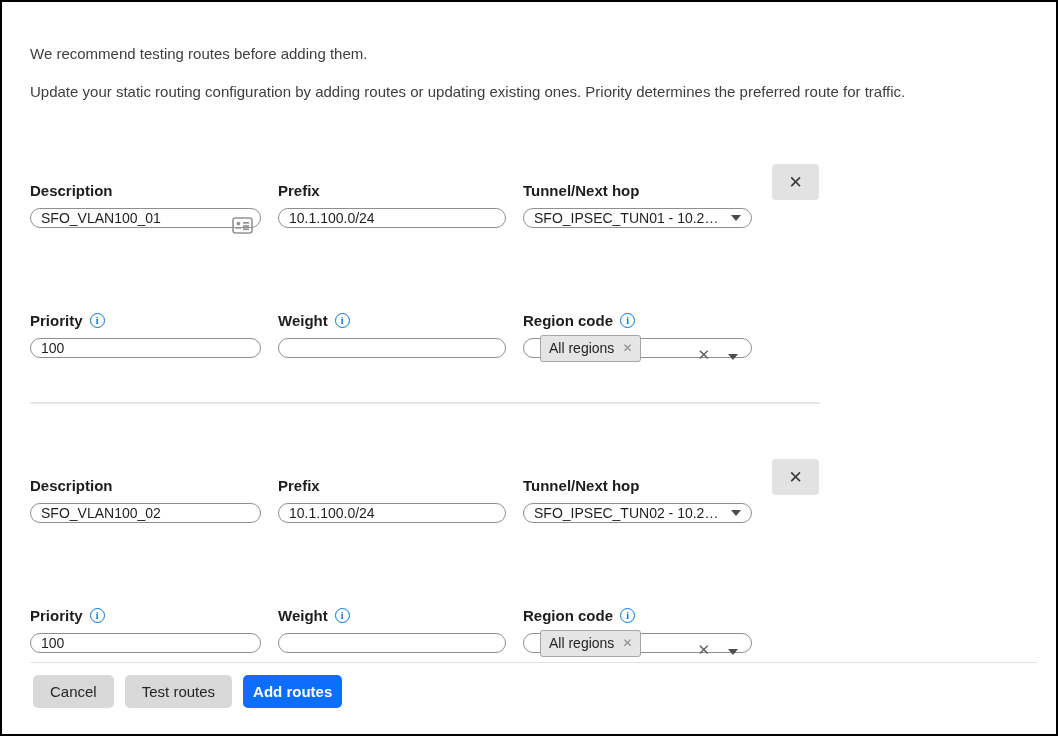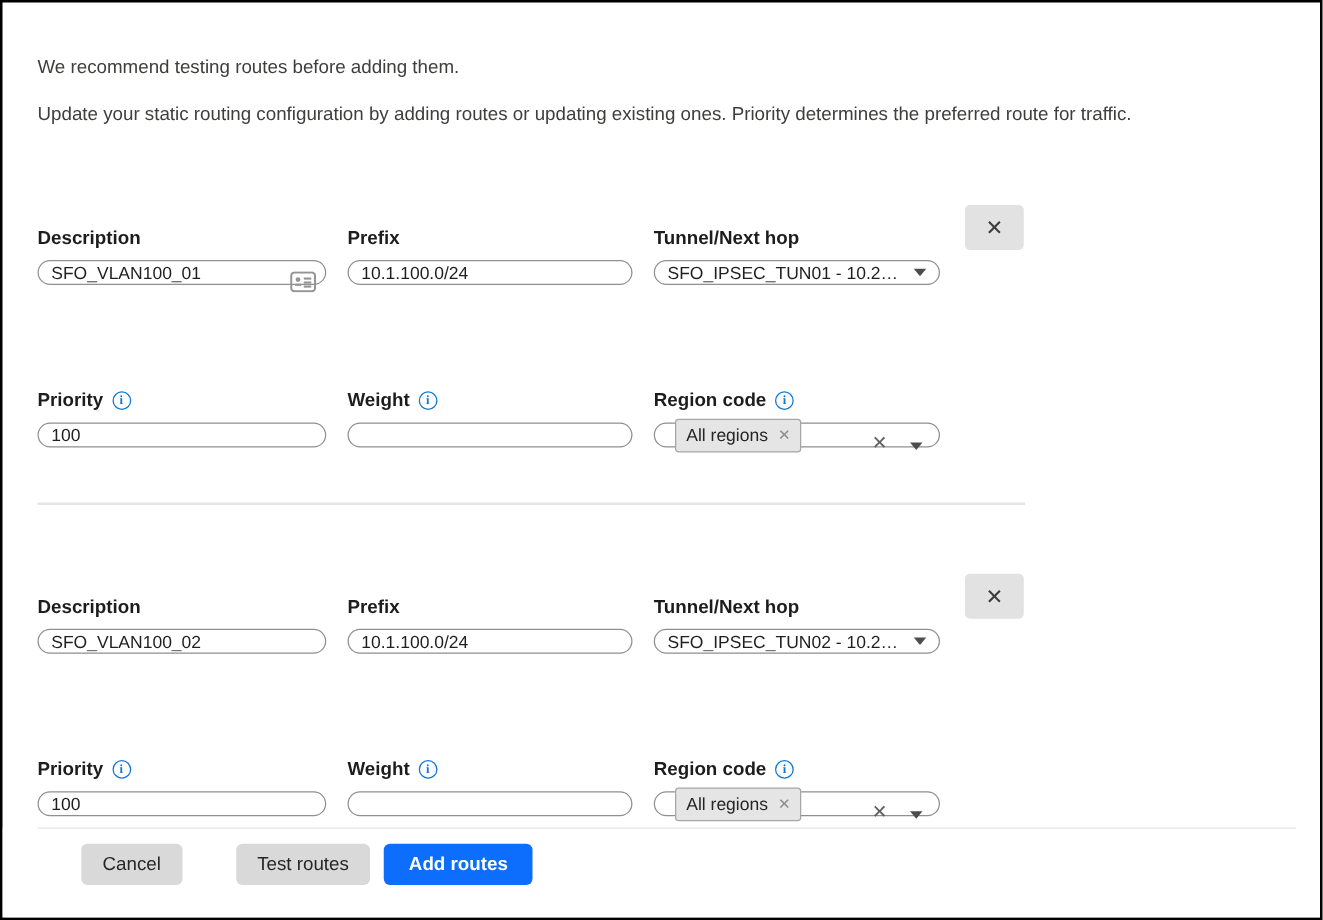--- a/index.html
+++ b/index.html
@@ -126,22 +126,22 @@
     border: none; border-top: 1px solid #e3e3e3;
     margin: 0 19px 0 28px;
   }
   .footer-buttons { display: flex; gap: 11px; margin: 12px 0 0 31px; }
   .btn {
     height: 33px; border: none; border-radius: 5px;
     font-family: "Liberation Sans", sans-serif;
     font-size: 15px; cursor: pointer;
     display: inline-flex; align-items: center; justify-content: center;
   }
-  .btn-gray { background: #d9d9d9; color: #262626; padding: 16px 17px; margin-left: 32px; }
-  .btn-primary { background: #0d6efd; color: #ffffff; font-weight: 600; padding: 0 20px; }
+  .btn-gray { background: #d9d9d9; color: #262626; padding: 16px 17px; }
+  .btn-primary { background: #0d6efd; color: #ffffff; font-weight: 600; padding: 0 10px; }
 </style>
 </head>
 <body>
 
 <div class="content">
   <p class="desc rec">We recommend testing routes before adding them.</p>
   <p class="desc">Update your static routing configuration by adding routes or updating existing ones. Priority determines the preferred route for traffic.</p>
 
   <div class="route-group first">
     <div class="field-row">

